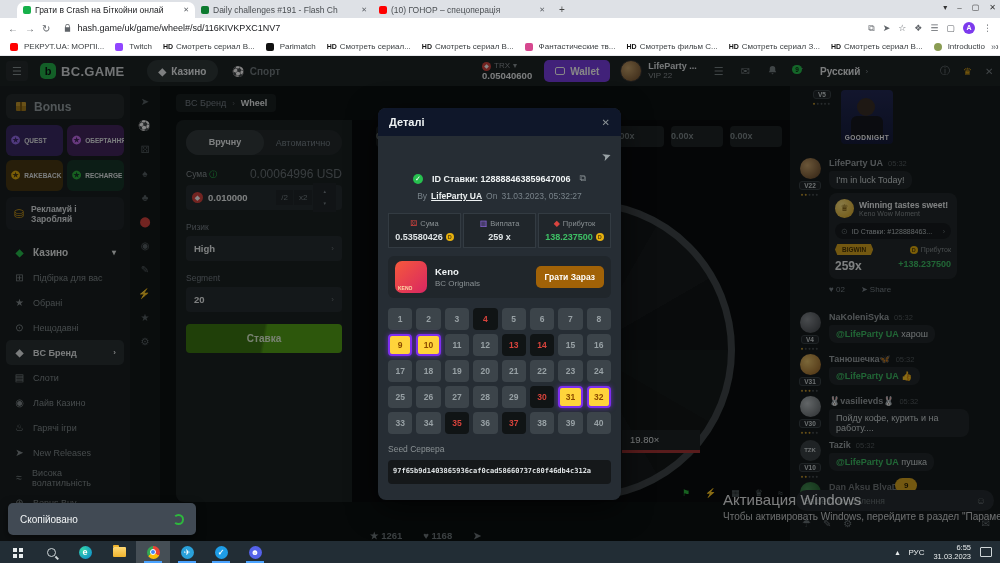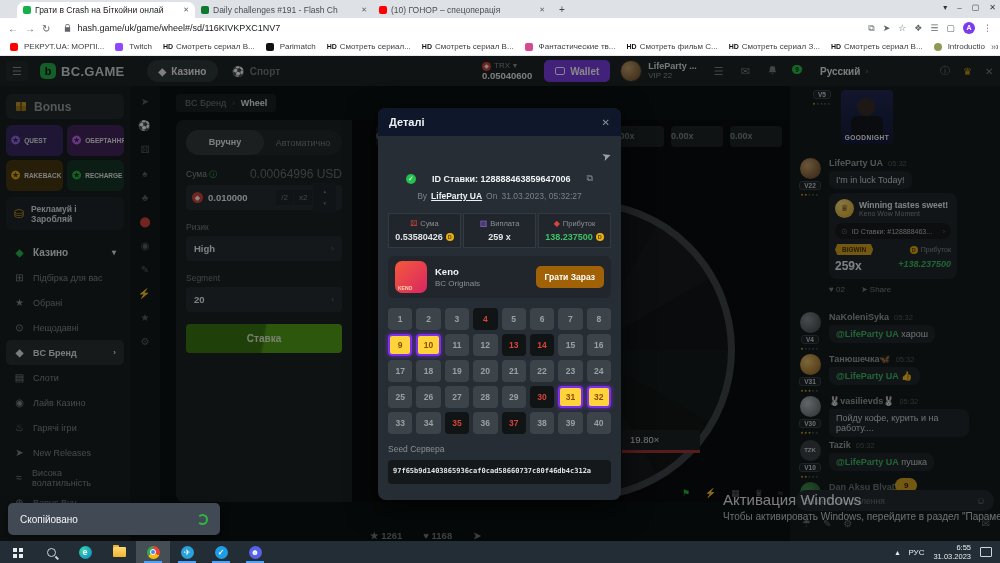--- a/index.html
+++ b/index.html
@@ -150,39 +150,39 @@
   .wc-sub { font-size:7px; color:#8a9194; }
   .wc-id { margin-top:5px; height:16px; background:#171c1f; border-radius:8px; display:flex; align-items:center; gap:4px; padding:0 6px; color:#b9c0c3; font-size:7px; }
   .wc-id .cam { color:#6b7478; font-size:8px; }
   .wc-id .more { margin-left:auto; color:#6b7478; }
   .wc-mid { display:flex; justify-content:space-between; align-items:center; margin-top:5px; }
   .ribbon { background:#d9a621; color:#4a3505; font-size:6.5px; font-weight:bold; padding:2px 7px; clip-path:polygon(6% 0,94% 0,100% 50%,94% 100%,6% 100%,0 50%); }
   .wc-plabel { display:flex; align-items:center; gap:3px; font-size:7px; color:#8a9194; }
   .d-coin { width:8px; height:8px; border-radius:50%; background:#e8b10e; color:#5c4507; font-size:5.5px; font-weight:bold; text-align:center; line-height:8px; display:inline-block; }
   .wc-vals { display:flex; justify-content:space-between; margin-top:4px; }
   .wc-payout { font-size:12px; font-weight:bold; color:#eef2f3; }
-  .wc-profit { font-size:9px; font-weight:bold; color:#3ec065;font-style:italic; }
+  .wc-profit { font-size:9px; font-weight:bold; color:#3ec065; }
   .wc-foot { display:flex; gap:16px; margin-top:6px; color:#79838a; font-size:8px; align-items:center; }
   .new-badge { position:absolute; left:105px; top:392px; background:#d9a621; color:#2c2104; font-size:8px; font-weight:bold; border-radius:9px; padding:3px 9px; }
   .chat-input { position:absolute; left:6px; right:6px; top:404px; height:21px; background:#272d31; border-radius:11px; display:flex; align-items:center; padding:0 8px; }
   .chat-input input { flex:1; background:none; border:none; outline:none; color:#cfd6d8; font-size:8.5px; }
   .chat-input input::placeholder { color:#6b7478; }
   .chat-input .smile { color:#6b7478; font-size:10px; }
   .chat-tools { position:absolute; left:12px; right:10px; top:432px; display:flex; gap:12px; color:#6b7478; font-size:10px; }
   .chat-tools .mail-r { margin-left:auto; }
 
   
   .modal { position:absolute; left:378px; top:52px; width:243px; height:392px; background:#262d34; border-radius:8px; z-index:12; box-shadow:0 8px 30px rgba(0,0,0,0.6); overflow:hidden; }
   .modal-hdr { height:28px; background:#0f172a; display:flex; align-items:center; justify-content:space-between; padding:0 11px; }
   .modal-title { font-size:11px; font-weight:bold; color:#eef2f3; }
   .modal-x { color:#8b9396; font-size:10px; }
   .modal-body { padding:0 10px; }
   .share-row { text-align:right; margin-top:14px; color:#9aa3a6; font-size:11px; }
   .share-row i { display:inline-block; transform:rotate(-20deg); font-style:normal; }
-  .id-row { display:flex; justify-content:center; align-items:center; gap:16px; margin-top:10px; }
+  .id-row { display:flex; justify-content:center; align-items:center; gap:9px; margin-top:10px; }
   .vcheck { width:10px; height:10px; border-radius:50%; background:#27c04f; color:#fff; font-size:7px; text-align:center; line-height:10px; flex:0 0 auto; }
   .id-label { font-size:9px; font-weight:bold; color:#eef2f3; }
   .copy-ic { color:#8b9396; font-size:9px; }
   .by-row { display:flex; justify-content:center; gap:4px; margin-top:7px; font-size:8.5px; color:#79838a; }
   .by-name { color:#eef2f3; font-weight:bold; text-decoration:underline; }
   .stat-row { display:flex; gap:2px; margin-top:12px; }
   .stat-cell { flex:1; background:#20262b; border:1px solid #333b42; padding:5px 0; text-align:center; }
   .stat-lbl { display:flex; justify-content:center; align-items:center; gap:3px; font-size:7.5px; color:#8a9194; }
   .stat-lbl i { font-style:normal; font-size:8px; }
   .stat-lbl i.red { color:#d8443f; } .stat-lbl i.purple { color:#9a6ff2; }
@@ -198,21 +198,21 @@
   .kcell { height:22px; border-radius:4px; background:#3c444a; color:#98a1a5; font-size:8.5px; font-weight:bold; display:flex; align-items:center; justify-content:center; }
   .kcell.red { background:#101415; color:#d8433c; }
   .kcell.hit { background:#ffd43b; border:2px solid #7e2ff0; color:#8a4a00; box-shadow:0 0 5px rgba(126,47,240,0.7); }
   .seed-lbl { margin-top:10px; font-size:8.5px; color:#8a9194; }
   .seed-box { margin-top:6px; background:#15181a; border-radius:4px; height:24px; padding:7px 5px 0; font-family:"DejaVu Sans Mono", monospace; font-size:7px; font-weight:bold; color:#dfe3e5; white-space:nowrap; overflow:hidden; }
 
   
   .watermark { position:absolute; left:723px; top:435px; z-index:14; pointer-events:none; }
   .wm1 { font-size:15px; color:rgba(255,255,255,0.48); }
   .wm2 { font-size:10px; color:rgba(255,255,255,0.40); margin-top:3px; white-space:nowrap; }
-  .toast { position:absolute; left:8px; top:447px; width:212px; height:32px; background:#414a54; border-radius:5px; display:flex; align-items:center; padding:0 12px; z-index:16; box-shadow:0 3px 10px rgba(0,0,0,0.5); }
+  .toast { position:absolute; left:8px; top:447px; width:188px; height:32px; background:#414a54; border-radius:5px; display:flex; align-items:center; padding:0 12px; z-index:16; box-shadow:0 3px 10px rgba(0,0,0,0.5); }
   .toast-tx { font-size:10px; color:#f2f5f6; flex:1; }
   .toast-spin { width:11px; height:11px; border-radius:50%; border:2px solid #2db83d; border-left-color:transparent; }
 
   
   .taskbar { position:absolute; left:0; bottom:0; width:1000px; height:22px; background:#222d35; display:flex; align-items:center; z-index:20; }
   .tb-app { width:34px; height:22px; display:flex; align-items:center; justify-content:center; position:relative; }
   .tb-app.active { background:rgba(255,255,255,0.16); }
   .tb-app.running::after { content:""; position:absolute; bottom:0; left:8px; right:8px; height:2px; background:#4aa3ff; }
   .ic-start { width:4px; height:4px; background:#e8eced; box-shadow:6px 0 #e8eced, 0 6px #e8eced, 6px 6px #e8eced; margin:-5px 0 0 -5px; }
   .ic-search { width:9px; height:9px; border:1.5px solid #cfd6d8; border-radius:50%; position:relative; }

